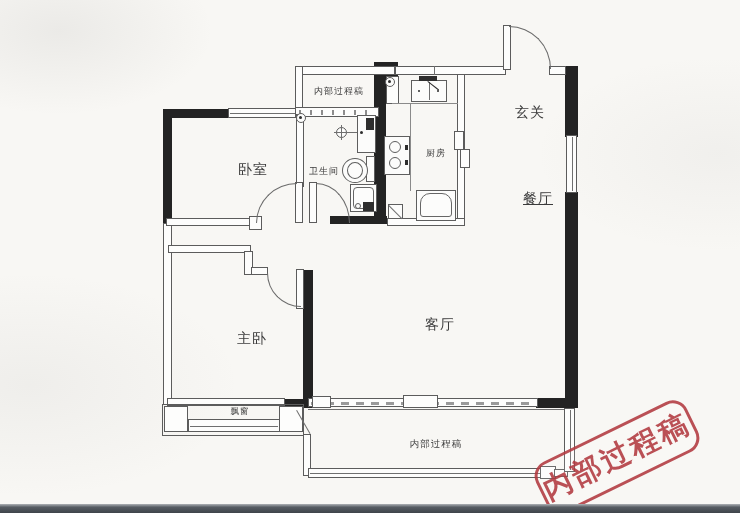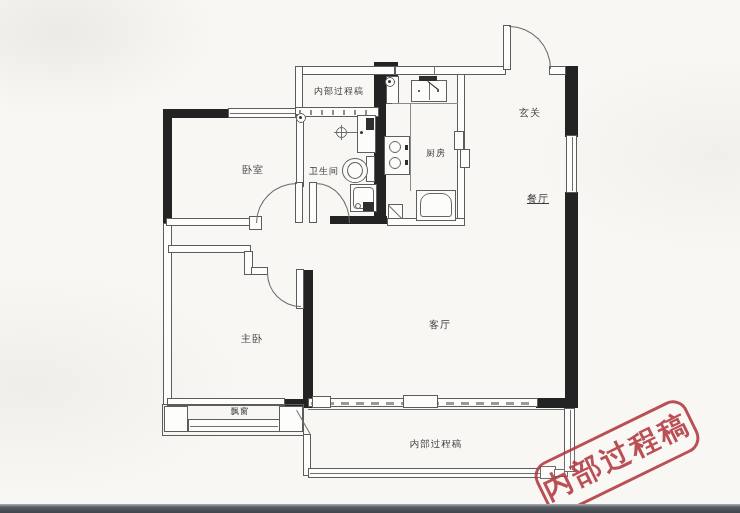--- a/index.html
+++ b/index.html
@@ -17,21 +17,21 @@
   .blk{background:#232323;}
   .ln{background:#6f6f6f;}
   .fix{border:1px solid #5e5e5e;background:#fcfcfb;}
   .circ{border:1px solid #5e5e5e;border-radius:50%;background:#fcfcfb;}
   .dark{background:#2e2e2e;}
   .midh{position:absolute;left:1px;right:1px;top:50%;height:1px;background:#6f6f6f;}
   .midv{position:absolute;top:1px;bottom:1px;left:50%;width:1px;background:#6f6f6f;}
   .arc-tr{border-top:1px solid #6a6a6a;border-right:1px solid #6a6a6a;border-top-right-radius:100% 100%;}
   .arc-tl{border-top:1px solid #6a6a6a;border-left:1px solid #6a6a6a;border-top-left-radius:100% 100%;}
   .arc-bl{border-bottom:1px solid #6a6a6a;border-left:1px solid #6a6a6a;border-bottom-left-radius:100% 100%;}
-  .lbl{font-size:10px;color:#3b3b3b;letter-spacing:1px;white-space:nowrap;transform:translate(-50%,-50%);}
+  .lbl{font-size:14px;color:#3b3b3b;letter-spacing:1px;white-space:nowrap;transform:translate(-50%,-50%);}
   .lbl.sm{font-size:8.5px;}
   .hatch{position:absolute;left:2px;right:2px;top:50%;height:3px;margin-top:-1px;
          background:repeating-linear-gradient(90deg,#9a9a9a 0 8px,transparent 8px 15px);}
   .ticks{position:absolute;left:3px;right:3px;top:2px;height:5px;
          background:repeating-linear-gradient(90deg,#8d8d8d 0 2px,transparent 2px 11px);}
   #stamp{
     display:flex;align-items:center;justify-content:center;
     border:3px solid #b23a40;border-radius:16px;color:#b23a40;
     font-size:29px;font-weight:bold;letter-spacing:3px;opacity:.88;
     transform:rotate(-26deg);background:rgba(255,255,255,.12);

